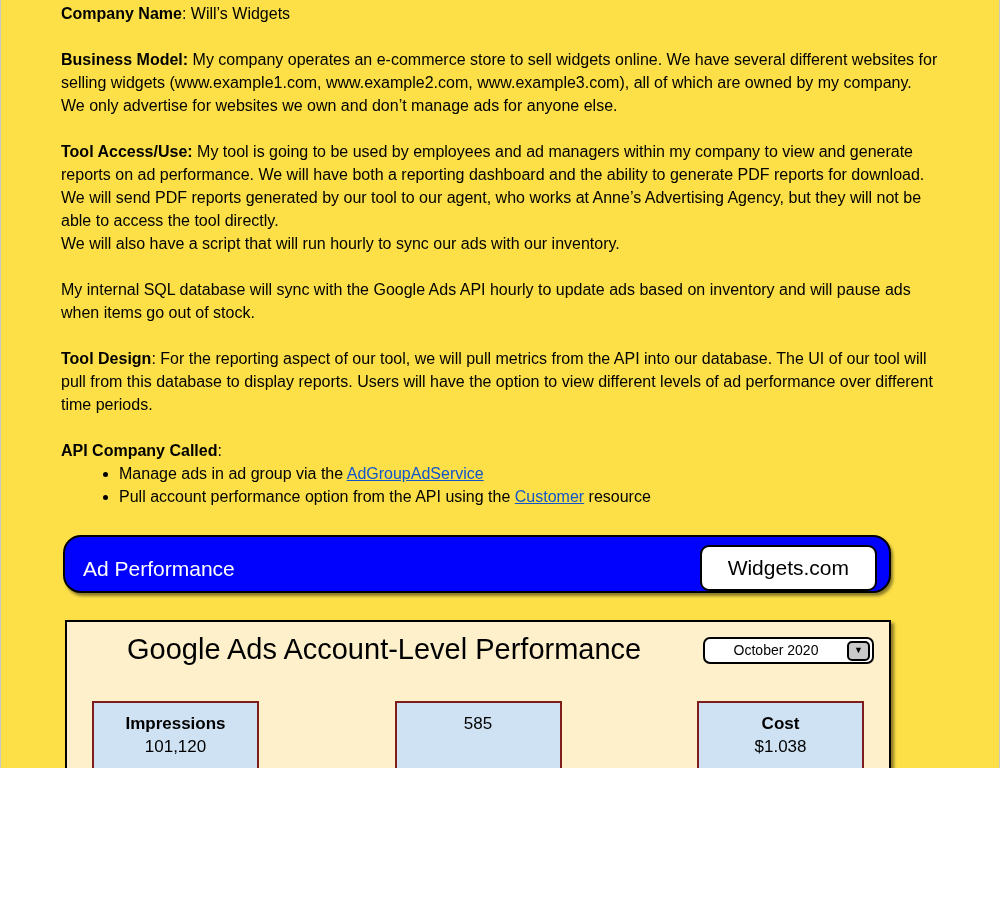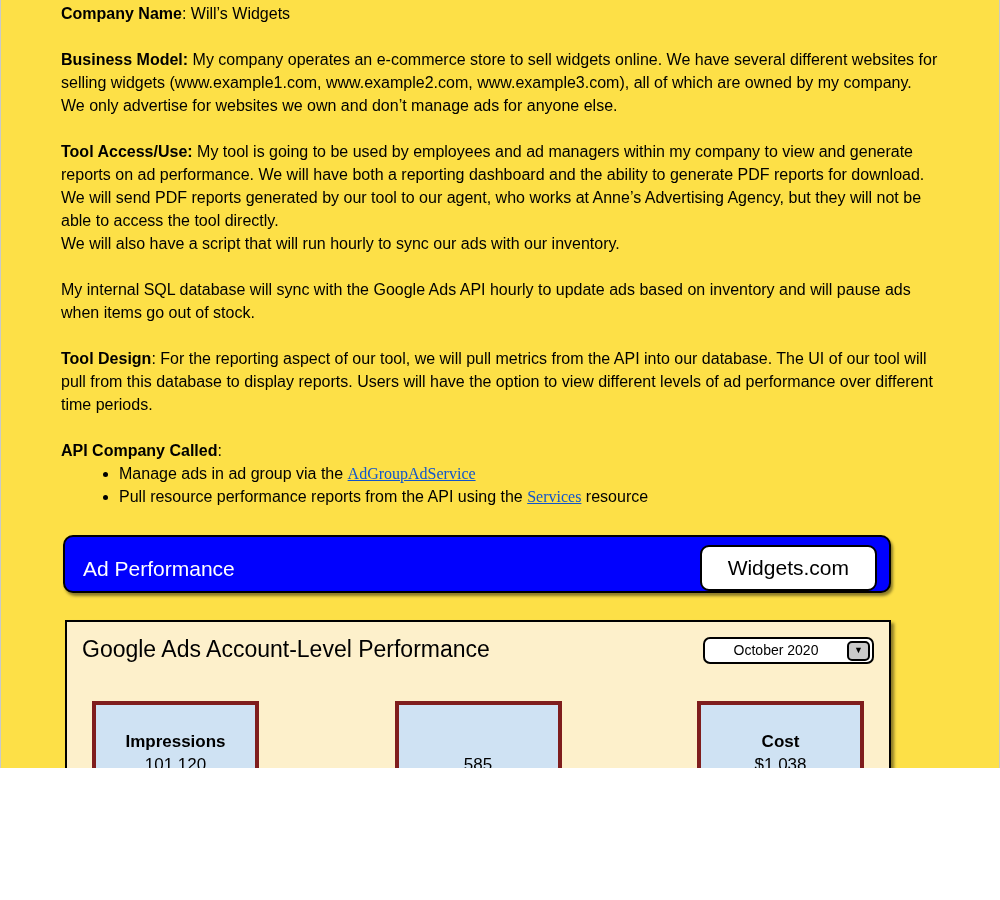--- a/index.html
+++ b/index.html
@@ -24,38 +24,37 @@
   }
 
   .doc p { margin: 0 0 23px 0; }
   .doc b, .doc strong { font-weight: bold; }
   .doc .line2 { display: block; }
 
   .doc a, .doc .doc-link {
     color: #1155cc;
     text-decoration: underline;
     cursor: pointer;
-    font-family: Liberation Serif, serif;
   }
 
   ul.api-list {
     margin: 0 0 23px 0;
     padding-left: 58px;
     list-style: disc;
   }
   ul.api-list li { line-height: 23px; }
 
   
   .mockup-bar {
     width: 828px;
     height: 58px;
     margin: 27px 0 0 2px;
     background: #0101fe;
     border: 2px solid #000000;
-    border-radius: 10px;
+    border-radius: 18px;
     box-shadow: 2px 3px 3px rgba(0,0,0,0.45);
     display: flex;
     align-items: center;
     justify-content: space-between;
     padding: 8px 12px 0 18px;
   }
   .mockup-bar .bar-title {
     color: #ffffff;
     font-size: 21px;
   }
@@ -79,23 +78,24 @@
     border: 2px solid #000000;
     box-shadow: 3px 3px 3px rgba(0,0,0,0.45);
     padding: 14px 15px 0 15px;
   }
   .panel-head {
     display: flex;
     align-items: flex-start;
     justify-content: space-between;
   }
   .panel-title {
-    font-size: 23px;
+    font-size: 29px;
     line-height: 27px;
     color: #000000;
+    margin-left: 45px;
   }
   .dropdown {
     width: 171px;
     height: 27px;
     background: #ffffff;
     border: 2px solid #000000;
     border-radius: 7px;
     display: flex;
     align-items: center;
     cursor: pointer;
@@ -123,24 +123,24 @@
 
   .cards-row {
     display: flex;
     justify-content: space-between;
     margin: 37px 10px 0 10px;
   }
   .metric-card {
     width: 167px;
     height: 89px;
     background: #cfe2f3;
-    border: 4px solid #7f1d1d;
+    border: 2px solid #7f1d1d;
     display: flex;
     flex-direction: column;
-    justify-content: flex-end;
+    justify-content: flex-start;
     text-align: center;
     padding: 9px 2px 10px 2px;
   }
   .metric-card .m-label { font-weight: bold; font-size: 17px; }
   .metric-card .m-value { font-size: 17px; }
 
   .panel-link-row { margin: 13px 0 0 10px; }
   .panel-link {
     font-size: 15px;
     color: #3c78d8;
@@ -169,21 +169,21 @@
     <p><strong>Tool Access/Use:</strong><span> My tool is going to be used by employees and ad managers within my company to view and generate reports on ad performance. We will have both a reporting dashboard and the ability to generate PDF reports for download. We will send PDF reports generated by our tool to our agent, who works at Anne’s Advertising Agency, but they will not be able to access the tool directly.</span><span class="line2">We will also have a script that will run hourly to sync our ads with our inventory.</span></p>
 
     <p><span>My internal SQL database will sync with the Google Ads API hourly to update ads based on inventory and will pause ads when items go out of stock.</span></p>
 
     <p><strong>Tool Design</strong><span>: For the reporting aspect of our tool, we will pull metrics from the API into our database. The UI of our tool will pull from this database to display reports. Users will have the option to view different levels of ad performance over different time periods.</span></p>
 
     <p style="margin-bottom:0;"><strong>API Company Called</strong><span>:</span></p>
 
     <ul class="api-list">
       <li><span>Manage ads in ad group via the </span><a class="doc-link">AdGroupAdService</a></li>
-      <li><span>Pull resource performance reports from the API using the </span><a class="doc-link">Services</a><span> resource</span></li>
+      <li><span>Pull account performance option from the API using the </span><a class="doc-link">Customer</a><span> resource</span></li>
     </ul>
 
 
     <div class="mockup-bar">
       <span class="bar-title">Ad Performance</span>
       <button class="site-button">Widgets.com</button>
     </div>
 
     <div class="panel">
       <div class="panel-head">

